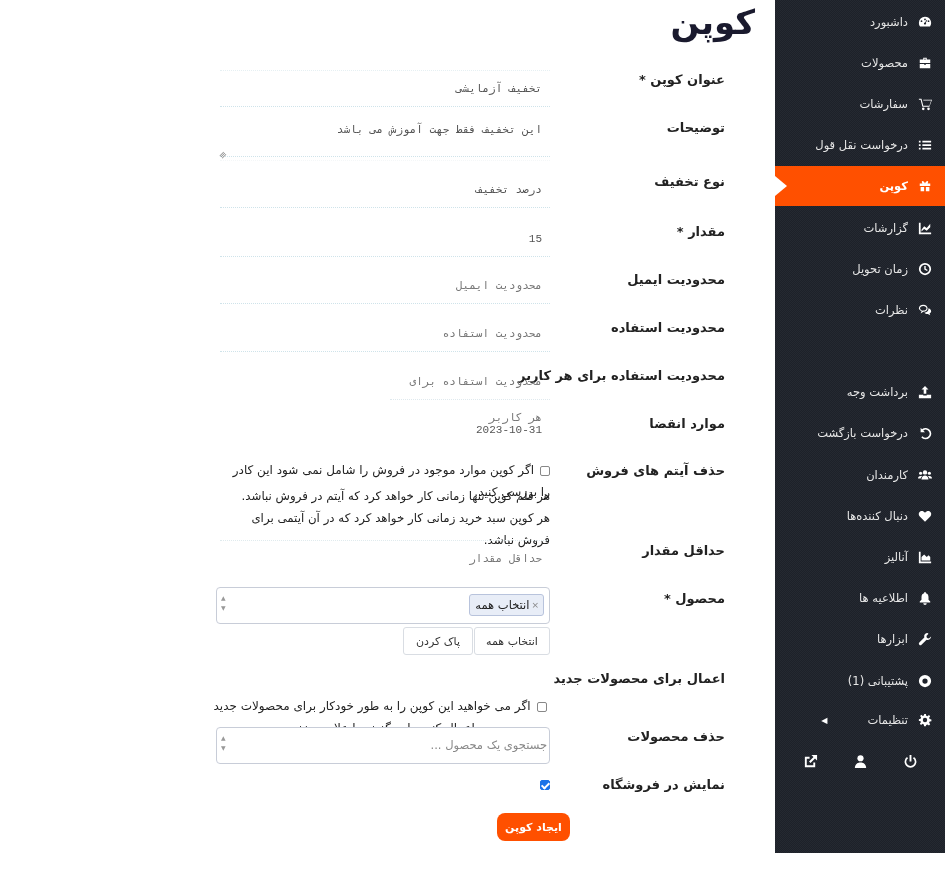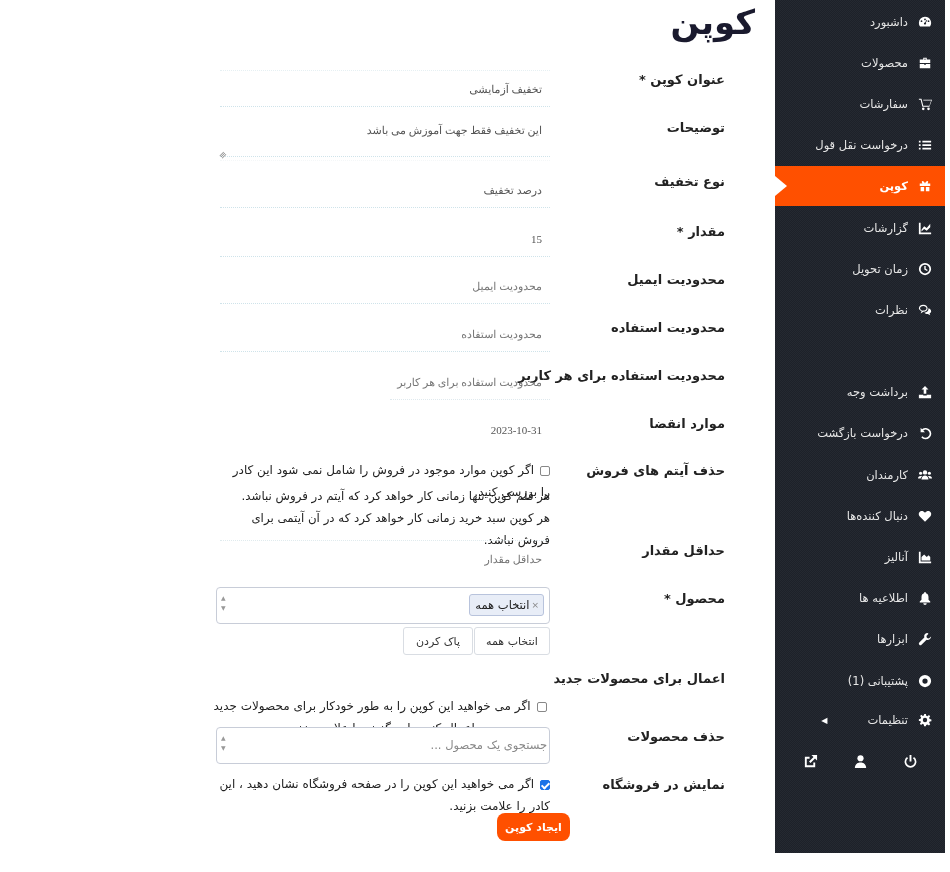--- a/index.html
+++ b/index.html
@@ -31,21 +31,21 @@
   .bottom-icons { position: absolute; top: 752px; right: 0; width: 170px; display: flex; justify-content: space-around; padding: 0 10px; direction: rtl; }
   .bottom-icons span { display: inline-flex; width: 18px; height: 18px; align-items: center; justify-content: center; cursor: pointer; }
   .bottom-icons svg { width: 15px; height: 15px; fill: #fff; }
 
   
   .page-title { position: absolute; right: 195px; top: 2px; font-size: 34px; font-weight: bold; color: #1a1a2e; }
   .label { position: absolute; right: 225px; font-size: 13px; font-weight: bold; color: #222; white-space: nowrap; }
   .field {
     position: absolute; right: 400px; width: 330px; height: 36px;
     border: none; border-bottom: 1px dotted #cfe3ea; background: transparent;
-    font-family: Liberation Serif, serif; font-size: 11px; color: #777; 
+    font-family: Liberation Mono, monospace; font-size: 11px; color: #777; 
     padding-right: 8px; direction: rtl; line-height: 36px;
   }
   .field.value { color: #555; }
   .top-dots { position: absolute; right: 400px; width: 330px; border-top: 1px dotted #e6f0f3; }
   .resize-icon { position: absolute; left: 219px; top: 150px; font-size: 9px; color: #888; transform: rotate(-45deg); }
   .check-row { position: absolute; font-size: 12px; color: #222; line-height: 22px; text-align: right; }
   .cb { display: inline-block; width: 10px; height: 10px; border: 1px solid #888; border-radius: 2px; vertical-align: middle; margin-left: 6px; background: #fff; }
   .cb.checked { background: #1a73e8; border-color: #1a73e8; position: relative; }
   .cb.checked::after { content: ""; position: absolute; left: 2px; top: 0px; width: 3px; height: 6px; border: solid #fff; border-width: 0 2px 2px 0; transform: rotate(45deg); }
   .multi {
@@ -295,16 +295,16 @@
 <div class="multi" style="top:727px">
   <span class="search-ph">جستجوی یک محصول ...</span>
   <div class="spin">
       <span>▲</span>
       <span>▼</span>
     </div>
 </div>
 
 <label class="label" style="top:777px">نمایش در فروشگاه</label>
 <div class="check-row" style="top:773px; right:400px; width:340px;">
-  <span class="cb checked"></span><span>اگر می خواهید این کوپن را در صفحه فروشگاه نشان دهید ، این کادر را علامت بزنید.</span>
+  <span class="cb checked"></span>
 </div>
 
 <button class="primary-btn">ایجاد کوپن</button>
 
 </body></html>

